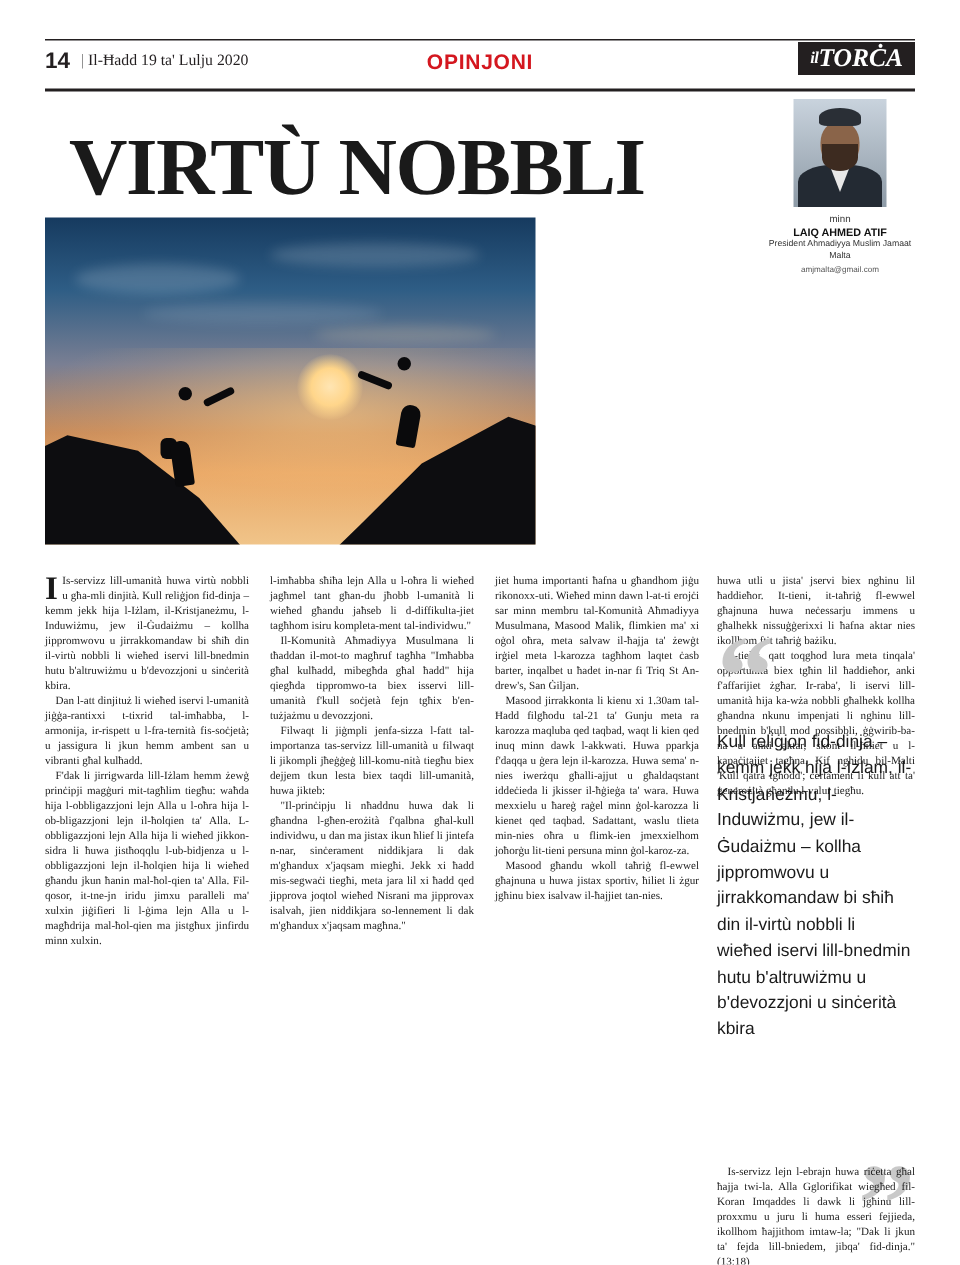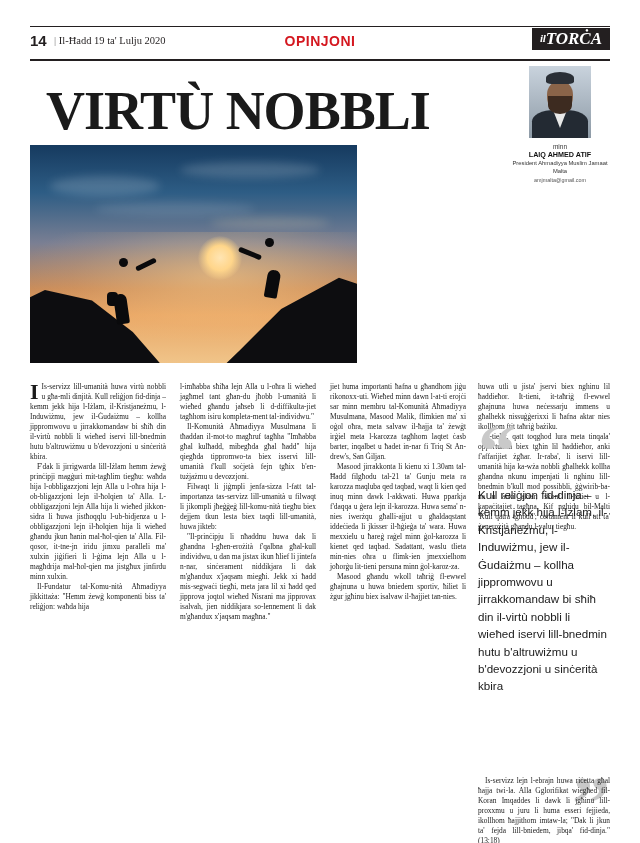--- a/index.html
+++ b/index.html
@@ -466,36 +466,36 @@
     <div class="fig fig-left-arm"></div>
     <div class="fig fig-right-body"></div>
     <div class="fig fig-right-head"></div>
     <div class="fig fig-right-arm"></div>
   </div>
 
   <div class="columns">
 
     <div class="col col1">
       <p class="first"><span class="dropcap">I</span><span>Is-servizz lill-umanità huwa virtù nobbli u għa-mli dinjità. Kull reliġjon fid-dinja – kemm jekk hija l-Iżlam, il-Kristjaneżmu, l-Induwiżmu, jew il-Ġudaiżmu – kollha jippromwovu u jirrakkomandaw bi sħiħ din il-virtù nobbli li wieħed iservi lill-bnedmin hutu b'altruwiżmu u b'devozzjoni u sinċerità kbira.</span></p>
+      <p>Dan l-att dinjituż li wieħed iservi l-umanità jiġġa-rantixxi t-tixrid tal-imħabba, l-armonija, ir-rispett u l-fra-ternità fis-soċjetà; u jassigura li jkun hemm ambent san u vibranti għal kulħadd.</p>
       <p>F'dak li jirrigwarda lill-Iżlam hemm żewġ prinċipji magġuri mit-tagħlim tiegħu: waħda hija l-obbligazzjoni lejn Alla u l-oħra hija l-ob-bligazzjoni lejn il-ħolqien ta' Alla. L-obbligazzjoni lejn Alla hija li wieħed jikkon-sidra li ħuwa jistħoqqlu l-ub-bidjenza u l-obbligazzjoni lejn il-ħolqien hija li wieħed għandu jkun ħanin mal-ħol-qien ta' Alla. Fil-qosor, it-tne-jn iridu jimxu paralleli ma' xulxin jiġifieri li l-ġima lejn Alla u l-magħdrija mal-ħol-qien ma jistgħux jinfirdu minn xulxin.</p>
-      <p>Il-Fundatur tal-Komu-nità Aħmadiyya jikkittaża: "Hemm żewġ komponenti biss ta' reliġjon: waħda hija</p>
     </div>
 
     <div class="col col2">
       <p class="first">l-imħabba sħiħa lejn Alla u l-oħra li wieħed jagħmel tant għan-du jħobb l-umanità li wieħed għandu jaħseb li d-diffikulta-jiet tagħhom isiru kompleta-ment tal-individwu."</p>
       <p>Il-Komunità Aħmadiyya Musulmana li tħaddan il-mot-to magħruf tagħha "Imħabba għal kulħadd, mibegħda għal ħadd" hija qiegħda tippromwo-ta biex isservi lill-umanità f'kull soċjetà fejn tgħix b'en-tużjażmu u devozzjoni.</p>
       <p>Filwaqt li jiġmpli jenfa-sizza l-fatt tal-importanza tas-servizz lill-umanità u filwaqt li jikompli jħeġġeġ lill-komu-nità tiegħu biex dejjem tkun lesta biex taqdi lill-umanità, huwa jikteb:</p>
       <p>"Il-prinċipju li nħaddnu huwa dak li għandna l-għen-erożità f'qalbna għal-kull individwu, u dan ma jistax ikun ħlief li jintefa n-nar, sinċerament niddikjara li dak m'għandux x'jaqsam miegħi. Jekk xi ħadd mis-segwaċi tiegħi, meta jara lil xi ħadd qed jipprova joqtol wieħed Nisrani ma jipprovax isalvah, jien niddikjara so-lennement li dak m'għandux x'jaqsam magħna."</p>
       <p></p>
     </div>
 
     <div class="col col3">
       <p class="first">jiet huma importanti ħafna u għandhom jiġu rikonoxx-uti. Wieħed minn dawn l-at-ti erojċi sar minn membru tal-Komunità Aħmadiyya Musulmana, Masood Malik, flimkien ma' xi oġol oħra, meta salvaw il-ħajja ta' żewġt irġiel meta l-karozza tagħhom laqtet ċasb barter, inqalbet u ħadet in-nar fi Triq St An-drew's, San Ġiljan.</p>
       <p>Masood jirrakkonta li kienu xi 1.30am tal-Ħadd filgħodu tal-21 ta' Gunju meta ra karozza maqluba qed taqbad, waqt li kien qed inuq minn dawk l-akkwati. Huwa pparkja f'daqqa u ġera lejn il-karozza. Huwa sema' n-nies iwerżqu għalli-ajjut u għaldaqstant iddeċieda li jkisser il-ħġieġa ta' wara. Huwa mexxielu u ħareġ raġel minn ġol-karozza li kienet qed taqbad. Sadattant, waslu tlieta min-nies oħra u flimk-ien jmexxielhom joħorġu lit-tieni persuna minn ġol-karoz-za.</p>
-      <p>Masood għandu wkoll taħriġ fl-ewwel għajnuna u huwa bniedem sportiv, ħiliet li żgur jgħinu biex isalvaw il-ħajjiet tan-nies.</p>
+      <p>Masood għandu wkoll taħriġ fl-ewwel għajnuna u huwa jistax sportiv, ħiliet li żgur jgħinu biex isalvaw il-ħajjiet tan-nies.</p>
     </div>
   </div>
 
   <div class="col4">
     <p class="first">huwa utli u jista' jservi biex nghinu lil ħaddieħor. It-tieni, it-taħriġ fl-ewwel għajnuna huwa neċessarju immens u għalhekk nissuġġerixxi li ħafna aktar nies ikollhom ftit taħriġ bażiku.</p>
     <p>It-tielet, qatt toqghod lura meta tinqala' opportunità biex tgħin lil ħaddieħor, anki f'affarijiet żgħar. Ir-raba', li iservi lill-umanità hija ka-wża nobbli għalhekk kollha għandna nkunu impenjati li nghinu lill-bnedmin b'kull mod possibbli, ġġwirib-ba-na u anki aktar, skont il-ħiliet u l-kapaċitajiet tagħna. Kif nghidu bil-Malti 'Kull qatra tgħodd'; ċertament li kull att ta' ġenerożità għandu l-valur tiegħu.</p>
   </div>
 
   <div class="pullquote">
     <div class="quote-mark">“</div>

